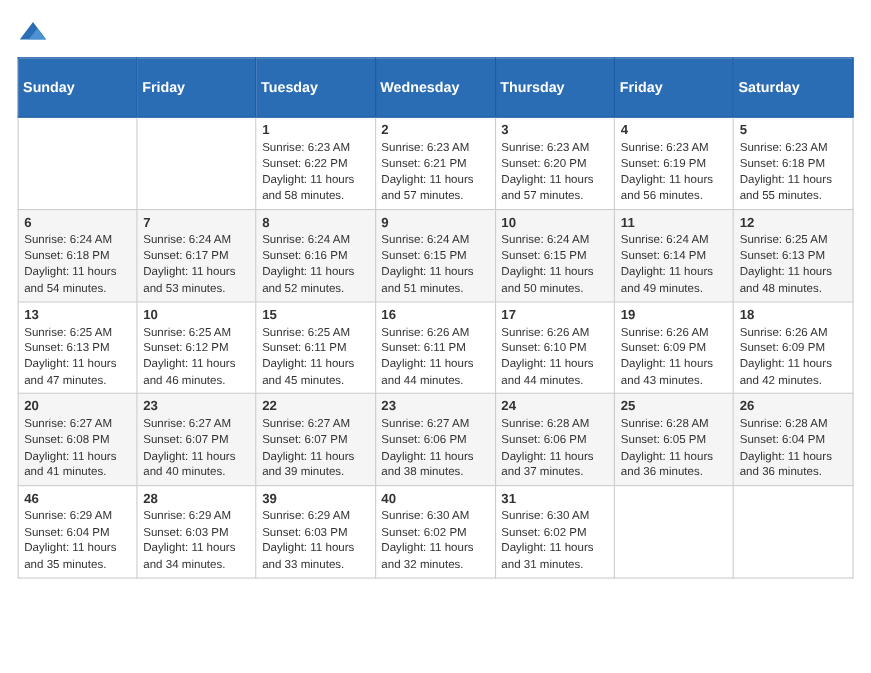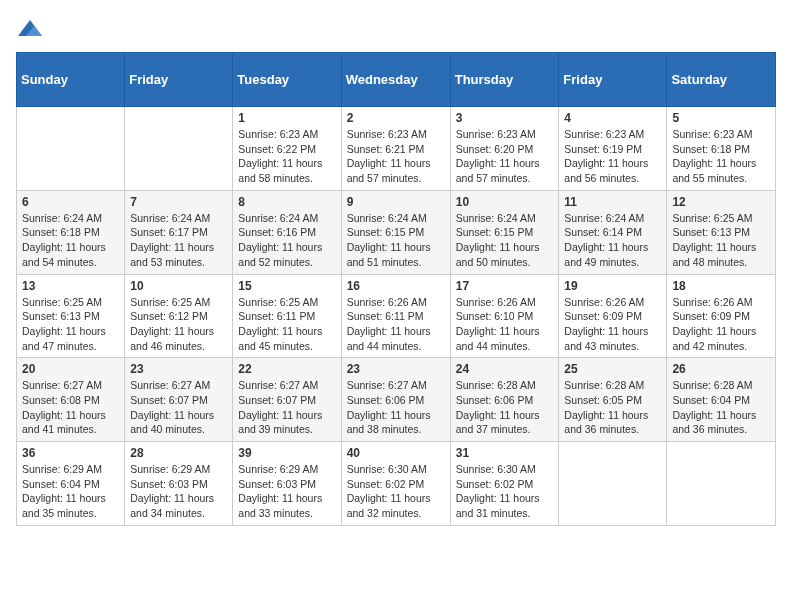--- a/index.html
+++ b/index.html
@@ -228,21 +228,21 @@
           <span class="day-number">25</span>
           <div class="day-info">Sunrise: 6:28 AM<br>Sunset: 6:05 PM<br>Daylight: 11 hours<br>and 36 minutes.</div>
         </td>
         <td>
           <span class="day-number">26</span>
           <div class="day-info">Sunrise: 6:28 AM<br>Sunset: 6:04 PM<br>Daylight: 11 hours<br>and 36 minutes.</div>
         </td>
       </tr>
       <tr>
         <td>
-          <span class="day-number">36</span>
+          <span class="day-number">46</span>
           <div class="day-info">Sunrise: 6:29 AM<br>Sunset: 6:04 PM<br>Daylight: 11 hours<br>and 35 minutes.</div>
         </td>
         <td>
           <span class="day-number">28</span>
           <div class="day-info">Sunrise: 6:29 AM<br>Sunset: 6:03 PM<br>Daylight: 11 hours<br>and 34 minutes.</div>
         </td>
         <td>
           <span class="day-number">39</span>
           <div class="day-info">Sunrise: 6:29 AM<br>Sunset: 6:03 PM<br>Daylight: 11 hours<br>and 33 minutes.</div>
         </td>

